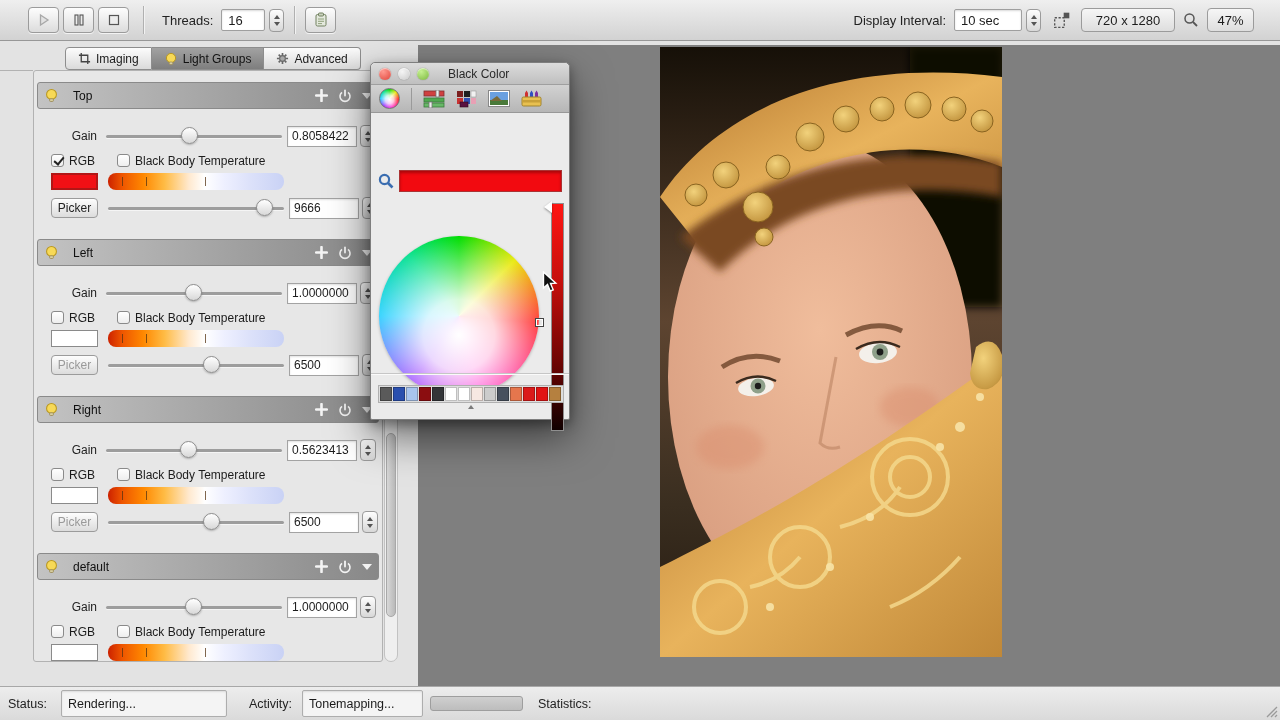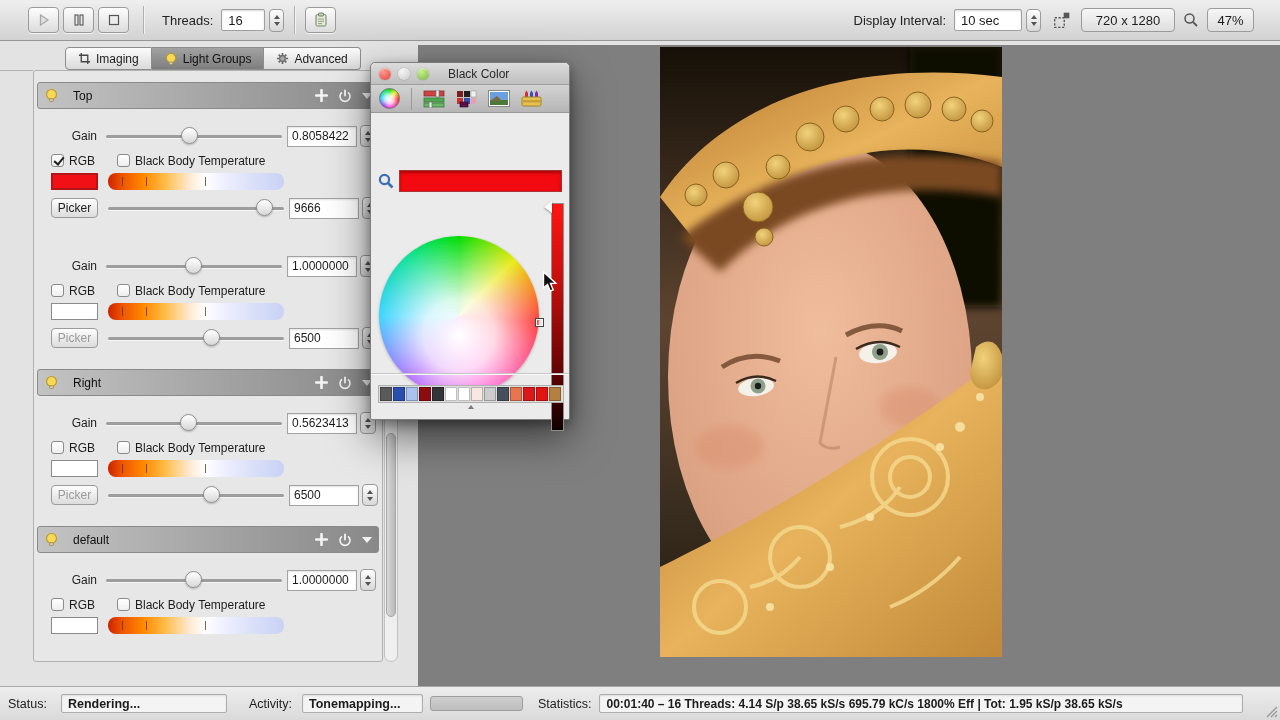--- a/index.html
+++ b/index.html
@@ -134,23 +134,23 @@
     border-left:3px solid transparent; border-right:3px solid transparent; border-bottom:4px solid #7a7a7a; width:0; }
 
   
   .cursor { position:absolute; left:542px; top:271px; }
 
   
   .statusbar { position:absolute; left:0; top:686px; width:1280px; height:34px;
     background:linear-gradient(#ededed,#dadada); border-top:1px solid #a8a8a8;
     display:flex; align-items:center; }
   .sb-label { font-size:12.5px; color:#222; }
-  .sb-field { height:19px; background:#f4f4f4; border:1px solid #adadad; border-radius:2px;
+  .sb-field { height:27px; background:#f4f4f4; border:1px solid #adadad; border-radius:2px;
     display:flex; align-items:center; padding:0 6px; font-size:12.5px;
-    box-shadow:inset 0 1px 2px rgba(0,0,0,.1);font-weight:bold; }
+    box-shadow:inset 0 1px 2px rgba(0,0,0,.1); }
   .progress { width:93px; height:15px; border:1px solid #9e9e9e; border-radius:3px;
     background:linear-gradient(#cfcfcf,#bdbdbd); }
   .grip { position:absolute; right:2px; bottom:2px; width:16px; height:16px; }
 </style>
 </head>
 <body>
 
 <div id="screen">
 
   <div class="toolbar">
@@ -375,20 +375,37 @@
           <div class="num-field">9666</div>
           <div class="stepper small-stepper">
               <span class="up"></span>
               <span class="dn"></span>
             </div>
         </div>
       </div>
     </div>
 
     <div class="lg-section">
+      <div class="lg-header">
+        <svg width="15" height="15" viewBox="0 0 14 14">
+            <circle cx="7" cy="6" r="4.6" fill="#f7d957" stroke="#b99822" stroke-width="1"></circle>
+            <rect x="5.2" y="10" width="3.6" height="2.6" rx="1" fill="#d8cfa0" stroke="#9a8a58" stroke-width=".8"></rect>
+          </svg>
+        <span class="lg-title">Left</span>
+        <span class="lg-actions">
+          <svg width="13" height="13" viewBox="0 0 12 12">
+              <path d="M6 1v10M1 6h10" stroke="#f4f4f4" stroke-width="2.4" stroke-linecap="round"></path>
+            </svg>
+          <svg width="14" height="14" viewBox="0 0 14 14">
+              <path d="M7 1.5v5" stroke="#f4f4f4" stroke-width="1.8" stroke-linecap="round"></path>
+              <path d="M4 3.4a5 5 0 1 0 6 0" fill="none" stroke="#f4f4f4" stroke-width="1.6"></path>
+            </svg>
+          <span class="chevron"></span>
+        </span>
+      </div>
       <div class="lg-body">
         <div class="row gain-row">
           <span class="row-label">Gain</span>
           <div class="slider">
               <div class="track"></div>
               <div class="thumb" style="left: calc(50% - 9px);"></div>
             </div>
           <div class="num-field">1.0000000</div>
           <div class="stepper small-stepper">
               <span class="up"></span>
@@ -627,19 +644,18 @@
     <div class="sb-field" style="width:166px">Rendering...</div>
     <span style="width:22px"></span>
     <span class="sb-label">Activity:</span>
     <span style="width:10px"></span>
     <div class="sb-field" style="width:121px">Tonemapping...</div>
     <span style="width:7px"></span>
     <div class="progress"></div>
     <span style="width:15px"></span>
     <span class="sb-label">Statistics:</span>
     <span style="width:8px"></span>
-    <div class="sb-field" style="width:644px; font-size:12px">00:01:40 – 16 Threads: 4.14 S/p 38.65 kS/s 695.79 kC/s 1800% Eff | Tot: 1.95 kS/p 38.65 kS/s</div>
     <svg class="grip" viewBox="0 0 16 16">
       <path d="M15 5 L5 15 M15 9 L9 15 M15 13 L13 15" stroke="#9a9a9a" stroke-width="1.3"></path>
     </svg>
   </div>
 
 </div>
 
 </body></html>

